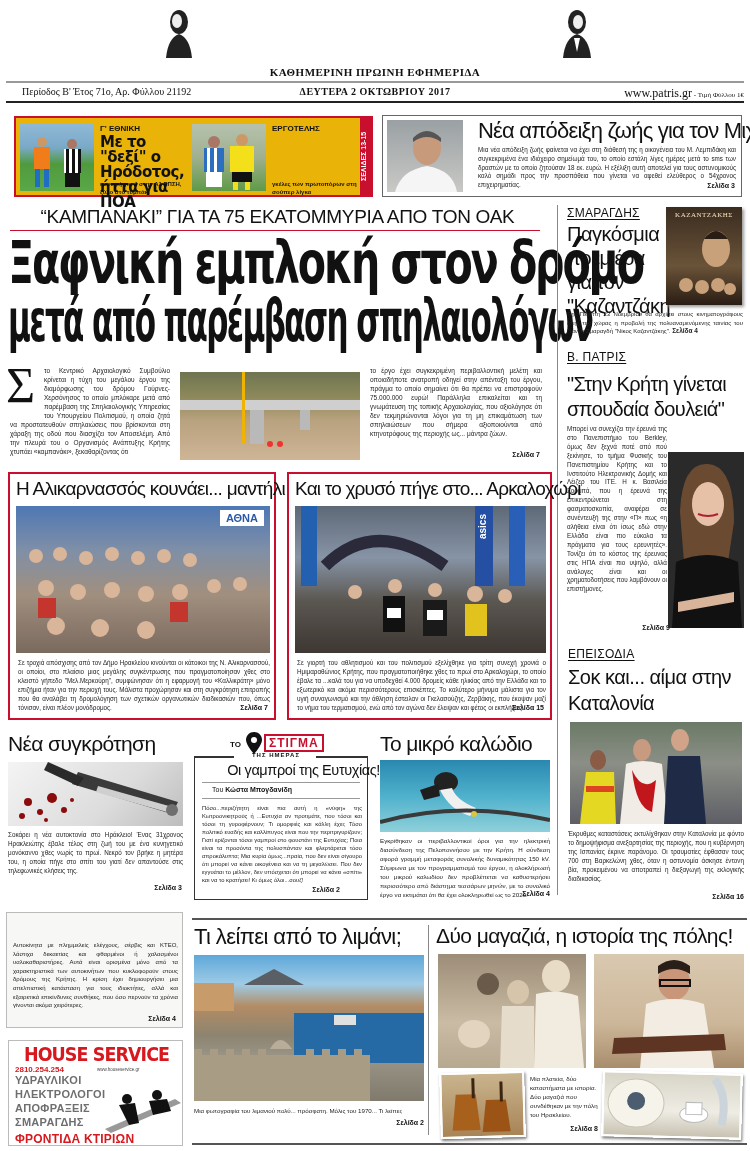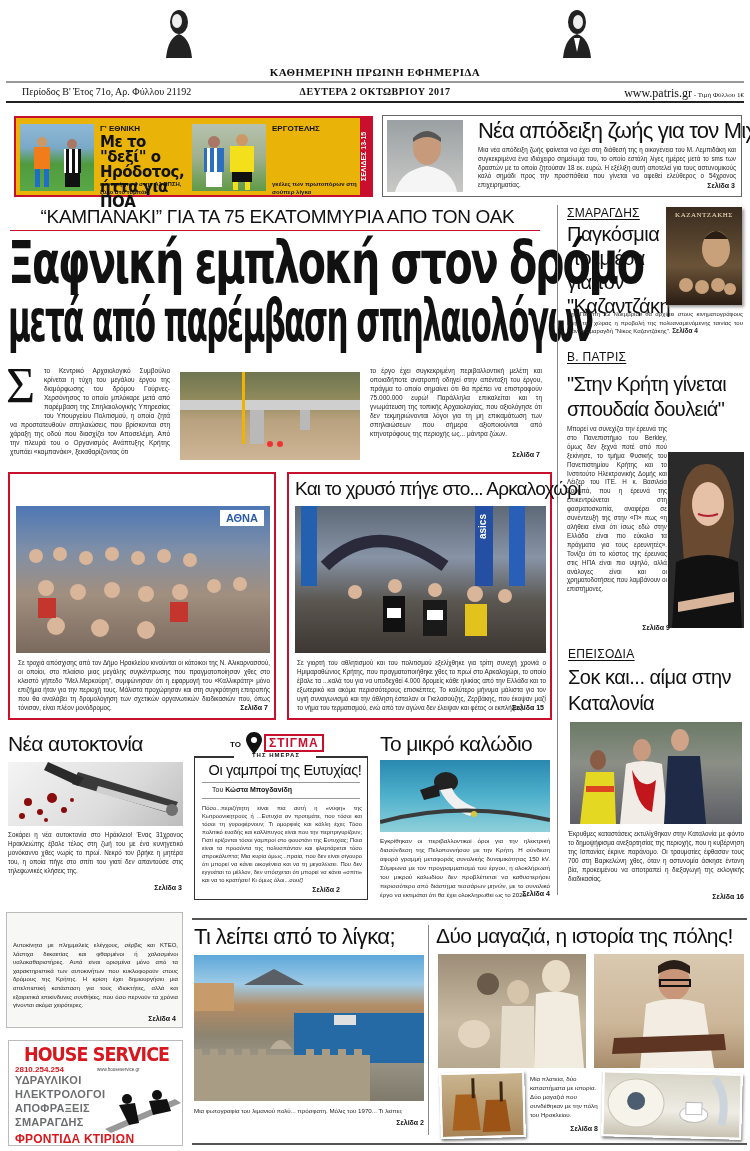--- a/index.html
+++ b/index.html
@@ -157,20 +157,21 @@
   <svg width="76" height="176">
       <path d="M12 60 Q14 10 40 12 Q66 14 66 70 L60 110 L16 110 Z" fill="#6b4a32"></path>
       <ellipse cx="40" cy="52" rx="16" ry="22" fill="#e6c1a8"></ellipse>
       <path d="M30 62 Q40 66 50 62" stroke="#b02030" stroke-width="2" fill="none"></path>
       <path d="M4 176 L8 110 Q40 96 70 110 L74 176 Z" fill="#111"></path>
       <path d="M10 150 L66 140 L66 150 L10 160 Z" fill="#d7b49a"></path>
     </svg>
 </div>
 
 <div class="abs redbox" style="left:8px;top:472px;width:268px;height:248px">
+  <div class="abs" style="left:6px;top:4px;font-size:19px;letter-spacing:-.7px;white-space:nowrap">Η Αλικαρνασσός κουνάει... μαντήλι</div>
   <div class="abs photo" style="left:6px;top:32px;width:254px;height:147px;background:linear-gradient(180deg,#4e77b4 0%,#7f8fa7 30%,#a18f7f 60%,#7a6a5e 100%)">
     <div style="position:absolute;right:6px;top:4px;background:#fff;color:#2a5aa6;font-size:11px;font-weight:bold;padding:2px 6px">ΑΘΝΑ</div>
     <svg width="254" height="147" style="position:absolute;left:0;top:0">
         <g fill="#d9b59a">
           <circle cx="20" cy="50" r="7"></circle>
           <circle cx="44" cy="48" r="7"></circle>
           <circle cx="70" cy="52" r="7"></circle>
           <circle cx="96" cy="48" r="7"></circle>
           <circle cx="122" cy="52" r="7"></circle>
           <circle cx="148" cy="50" r="7"></circle>
@@ -233,21 +234,21 @@
       <ellipse cx="110" cy="18" rx="9" ry="11" fill="#d1a389"></ellipse>
       <path d="M94 102 L98 34 L130 34 L136 102 Z" fill="#1e2a46"></path>
       <ellipse cx="28" cy="38" rx="8" ry="10" fill="#8a5c46"></ellipse>
       <path d="M10 102 L16 50 L44 50 L46 102 Z" fill="#e5d823"></path>
       <path d="M16 64 L44 64 L44 70 L16 70 Z" fill="#d42"></path>
     </svg>
 </div>
 <div class="abs body-small" style="left:568px;top:829px;width:176px;font-size:6.3px;line-height:9px">Έκρυθμες καταστάσεις εκτυλίχθηκαν στην Καταλονία με φόντο το δημοψήφισμα ανεξαρτησίας της περιοχής, που η κυβέρνηση της Ισπανίας έκρινε παράνομο. Οι τραυματίες έφθασαν τους 700 στη Βαρκελώνη χθες, όταν η αστυνομία άσκησε έντονη βία, προκειμένου να αποτραπεί η διεξαγωγή της εκλογικής διαδικασίας.</div>
 <div class="abs page-ref" style="left:690px;top:893px;width:54px">Σελίδα 16</div>
 
-<div class="abs" style="left:8px;top:732px;font-size:21px;letter-spacing:-.6px;white-space:nowrap">Νέα αυτοκτονία</div>
+<div class="abs" style="left:8px;top:732px;font-size:21px;letter-spacing:-.6px;white-space:nowrap">Νέα συγκρότηση</div>
 <div class="abs photo" style="left:8px;top:762px;width:175px;height:64px;background:linear-gradient(135deg,#f4f4f4 0%,#dcdcdc 60%,#bdbdbd)">
   <svg width="175" height="64">
       <g fill="#8a0c0c">
         <circle cx="20" cy="40" r="4"></circle>
         <circle cx="32" cy="50" r="3"></circle>
         <circle cx="44" cy="36" r="5"></circle>
         <circle cx="14" cy="54" r="3"></circle>
         <circle cx="56" cy="48" r="3"></circle>
         <circle cx="38" cy="58" r="2"></circle>
         <circle cx="64" cy="38" r="2"></circle>
@@ -267,21 +268,21 @@
     <svg width="16" height="22" viewBox="0 0 16 22">
         <path d="M8 0 C3.5 0 0 3.5 0 8 C0 13 8 22 8 22 C8 22 16 13 16 8 C16 3.5 12.5 0 8 0 Z" fill="#111"></path>
         <circle cx="8" cy="8" r="3" fill="#fff"></circle>
       </svg>
   </div>
   <div class="abs" style="left:70px;top:2px;border:2px solid #c8102e;color:#c8102e;font-weight:bold;font-size:12px;padding:0 3px;letter-spacing:1px;background:#fff">ΣΤΙΓΜΑ</div>
   <div class="abs" style="left:0;top:24px;width:174px;height:144px;border:1.5px solid #333;border-top:none"></div>
   <div class="abs" style="left:0;top:24px;width:40px;height:2px;background:#333"></div>
   <div class="abs" style="left:122px;top:24px;width:52px;height:2px;background:#333"></div>
   <div class="abs" style="left:44px;top:20px;width:76px;text-align:center;font-size:6px;font-weight:bold;letter-spacing:1px">ΤΗΣ ΗΜΕΡΑΣ</div>
-  <div class="abs" style="left:4px;top:30px;width:174px;text-align:center;font-size:14.5px;letter-spacing:-.4px;white-space:nowrap">Οι γαμπροί της Ευτυχίας!</div>
+  <div class="abs" style="left:12px;top:30px;width:174px;text-align:right;font-size:14.5px;letter-spacing:-.4px;white-space:nowrap">Οι γαμπροί της Ευτυχίας!</div>
   <div class="abs" style="left:8px;top:50px;width:158px;height:1px;background:#999"></div>
   <div class="abs" style="left:18px;top:54px;font-size:7px">
     <span>Του </span><b>Κώστα Μπογδανίδη</b>
   </div>
   <div class="abs" style="left:8px;top:66px;width:158px;height:1px;background:#999"></div>
   <div class="abs body-small" style="left:8px;top:72px;width:160px;font-size:5.8px;line-height:8px">Πόσο...περιζήτητη είναι πια αυτή η «νύφη» της Κωτροονικητρούς ή ...Ευτυχία αν προτιμάτε, που τόσοι και τόσοι τη γυροφέρνουν; Τι ομορφιές και κάλλη έχει; Τόσο πολιτικό ευαδής και καλλίπυγος είναι που την περιτριγυρίζουν; Γιατί ερίζονται τόσοι γαμπροί στο φουστάνι της Ευτυχίας; Ποια είναι τα προσόντα της πολυσπάνταν και φλερτάρεται τόσο απροκάλυπτα; Μια κυρία όμως...πραία, που δεν είναι σίγουρο ότι μπορεί να κάνει οικογένεια και να τη μεγαλώσει. Που δεν εγγυάται το μέλλον, δεν υπόσχεται ότι μπορεί να κάνει «σπίτι» και να το κρατήσει! Κι όμως όλοι...σουζ!</div>
   <div class="abs page-ref" style="right:8px;top:154px">Σελίδα 2</div>
 </div>
 
 <div class="abs" style="left:380px;top:732px;font-size:21px;letter-spacing:-.6px;white-space:nowrap">Το μικρό καλώδιο</div>
@@ -316,21 +317,21 @@
         <circle cx="22" cy="10" r="5" fill="#111"></circle>
         <path d="M14 16 L30 14 L34 34 L24 36 Z" fill="#111"></path>
         <circle cx="52" cy="6" r="5" fill="#111"></circle>
         <path d="M44 12 L62 10 L66 22 L48 26 Z" fill="#111"></path>
       </svg>
   </div>
   <div class="abs" style="left:6px;top:91px;font-size:12px;font-weight:bold;color:#d7191f;letter-spacing:.2px">ΦΡΟΝΤΙΔΑ ΚΤΙΡΙΩΝ</div>
 </div>
 
 <div class="abs hrule" style="left:192px;top:918px;width:555px;height:2px"></div>
-<div class="abs" style="left:194px;top:924px;font-size:22px;letter-spacing:-.6px;white-space:nowrap">Τι λείπει από το λίγκα;</div>
+<div class="abs" style="left:194px;top:924px;font-size:22px;letter-spacing:-.6px;white-space:nowrap">Τι λείπει από το λιμάνι;</div>
 <div class="abs photo" style="left:194px;top:955px;width:230px;height:146px;background:linear-gradient(180deg,#5ea8d9 0%,#9fcbe6 20%,#b38c64 35%,#8d8470 55%,#9a9587 70%,#7f7a6b 100%)">
   <svg width="230" height="146">
       <path d="M50 30 L80 14 L110 30 Z" fill="#5a5f66"></path>
       <rect x="0" y="28" width="40" height="28" fill="#c89b6a"></rect>
       <rect x="100" y="58" width="130" height="50" fill="#2569a5"></rect>
       <rect x="0" y="100" width="176" height="46" fill="#a89c84"></rect>
       <g fill="#a89c84">
         <rect x="0" y="94" width="8" height="8"></rect>
         <rect x="16" y="94" width="8" height="8"></rect>
         <rect x="32" y="94" width="8" height="8"></rect>

